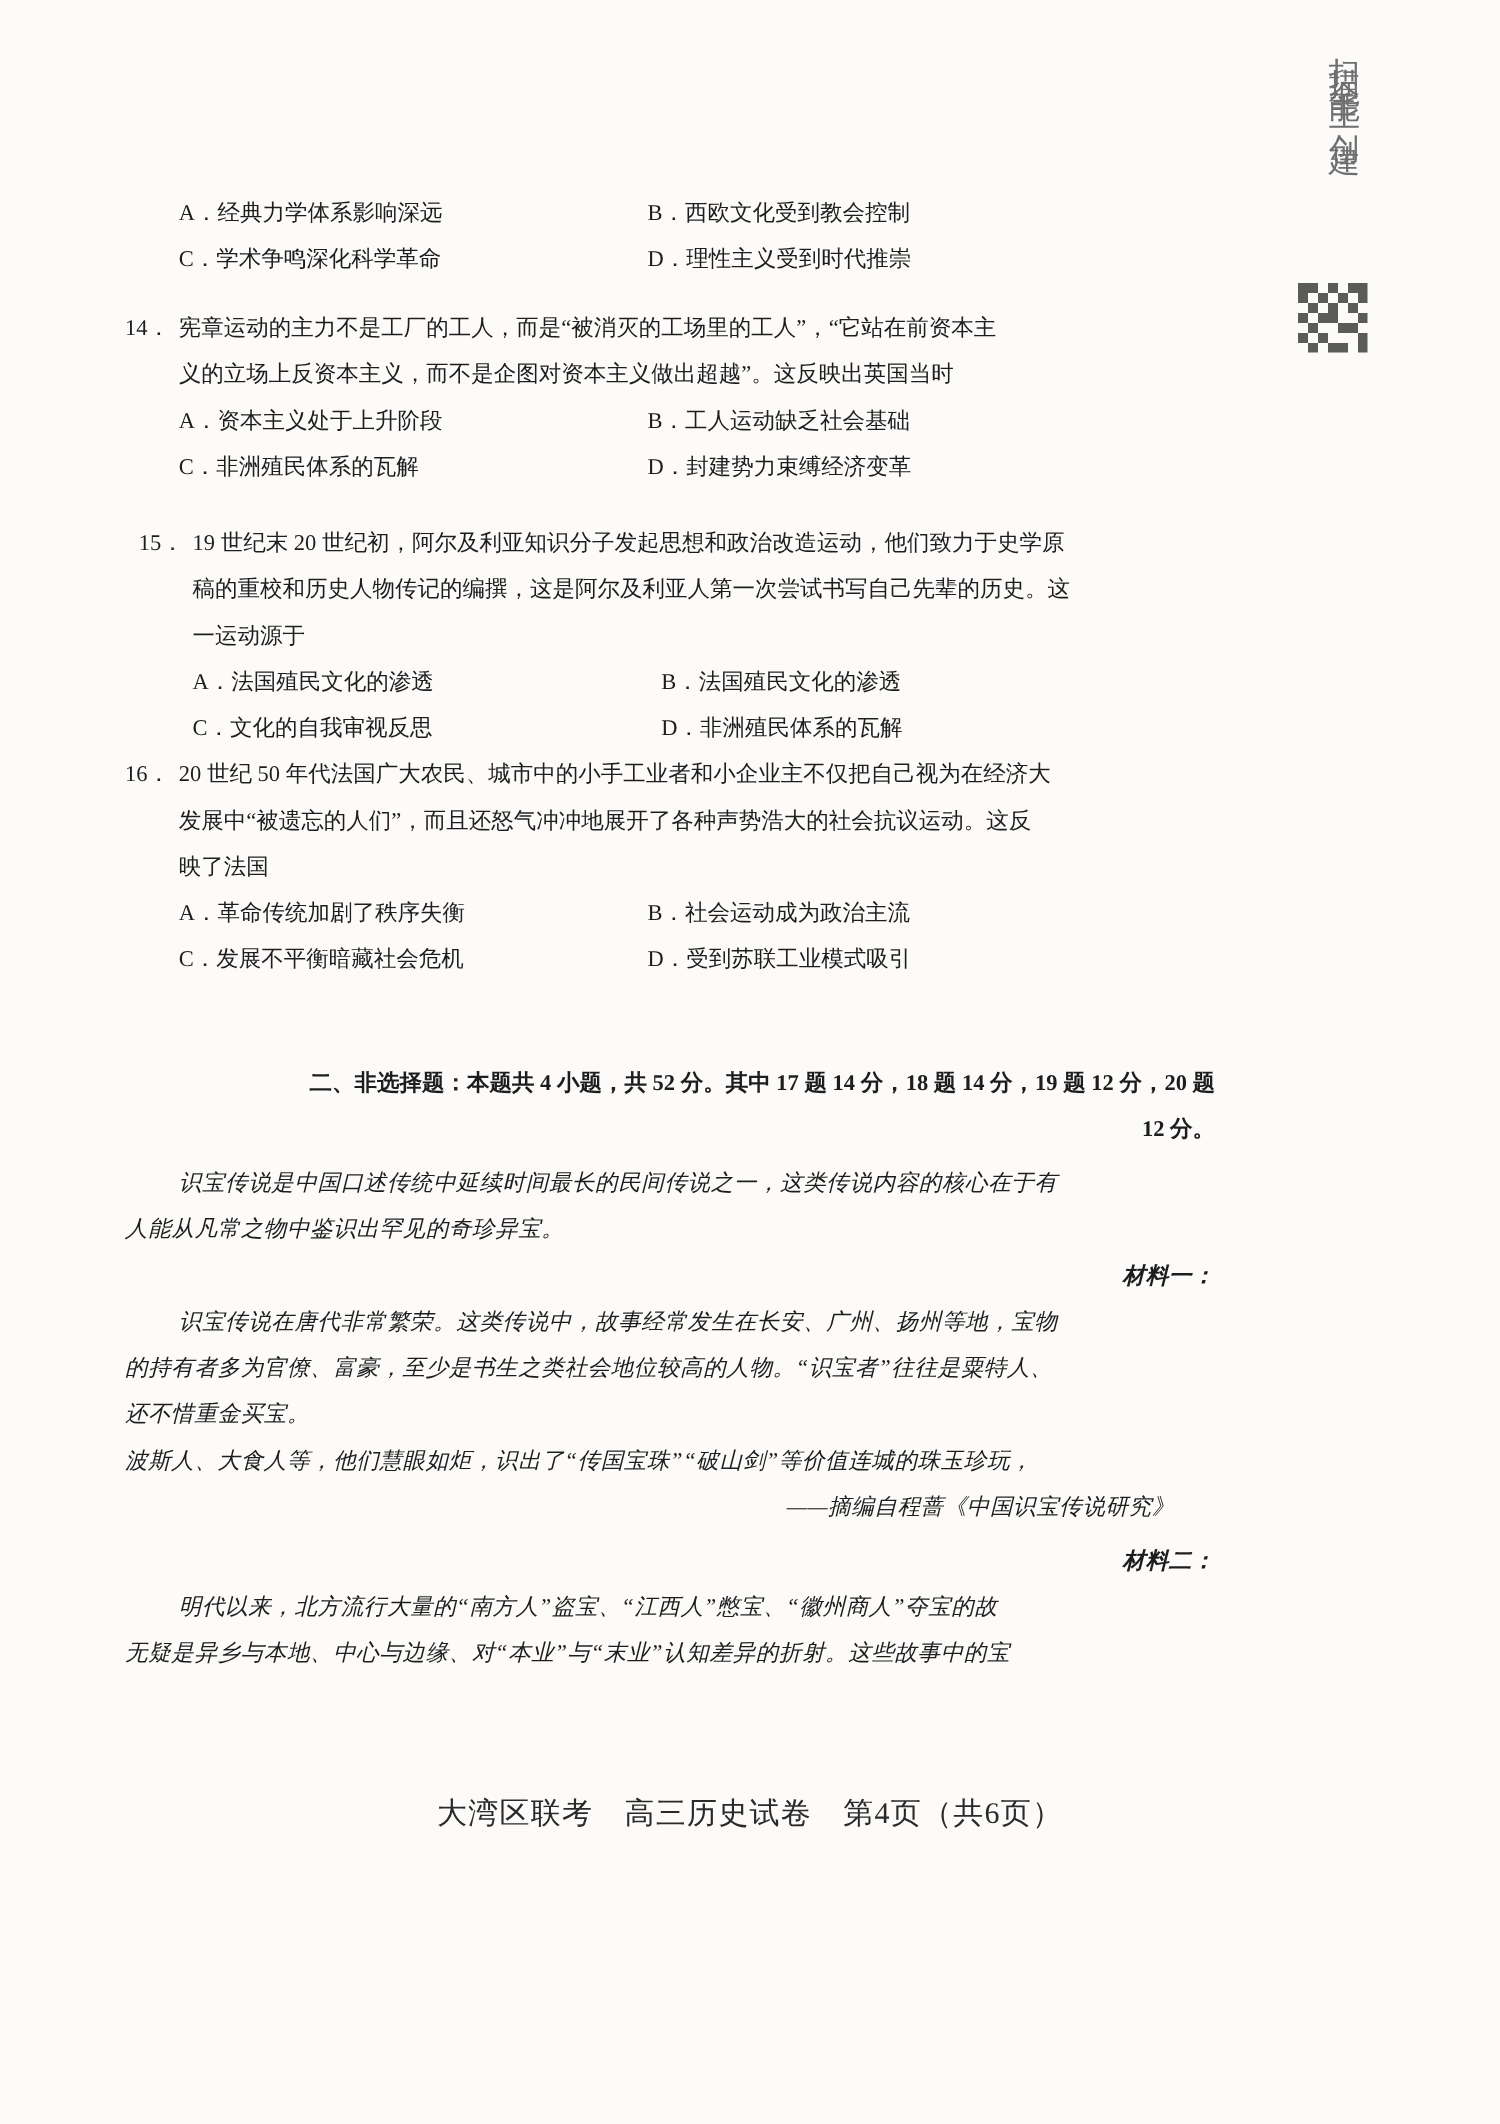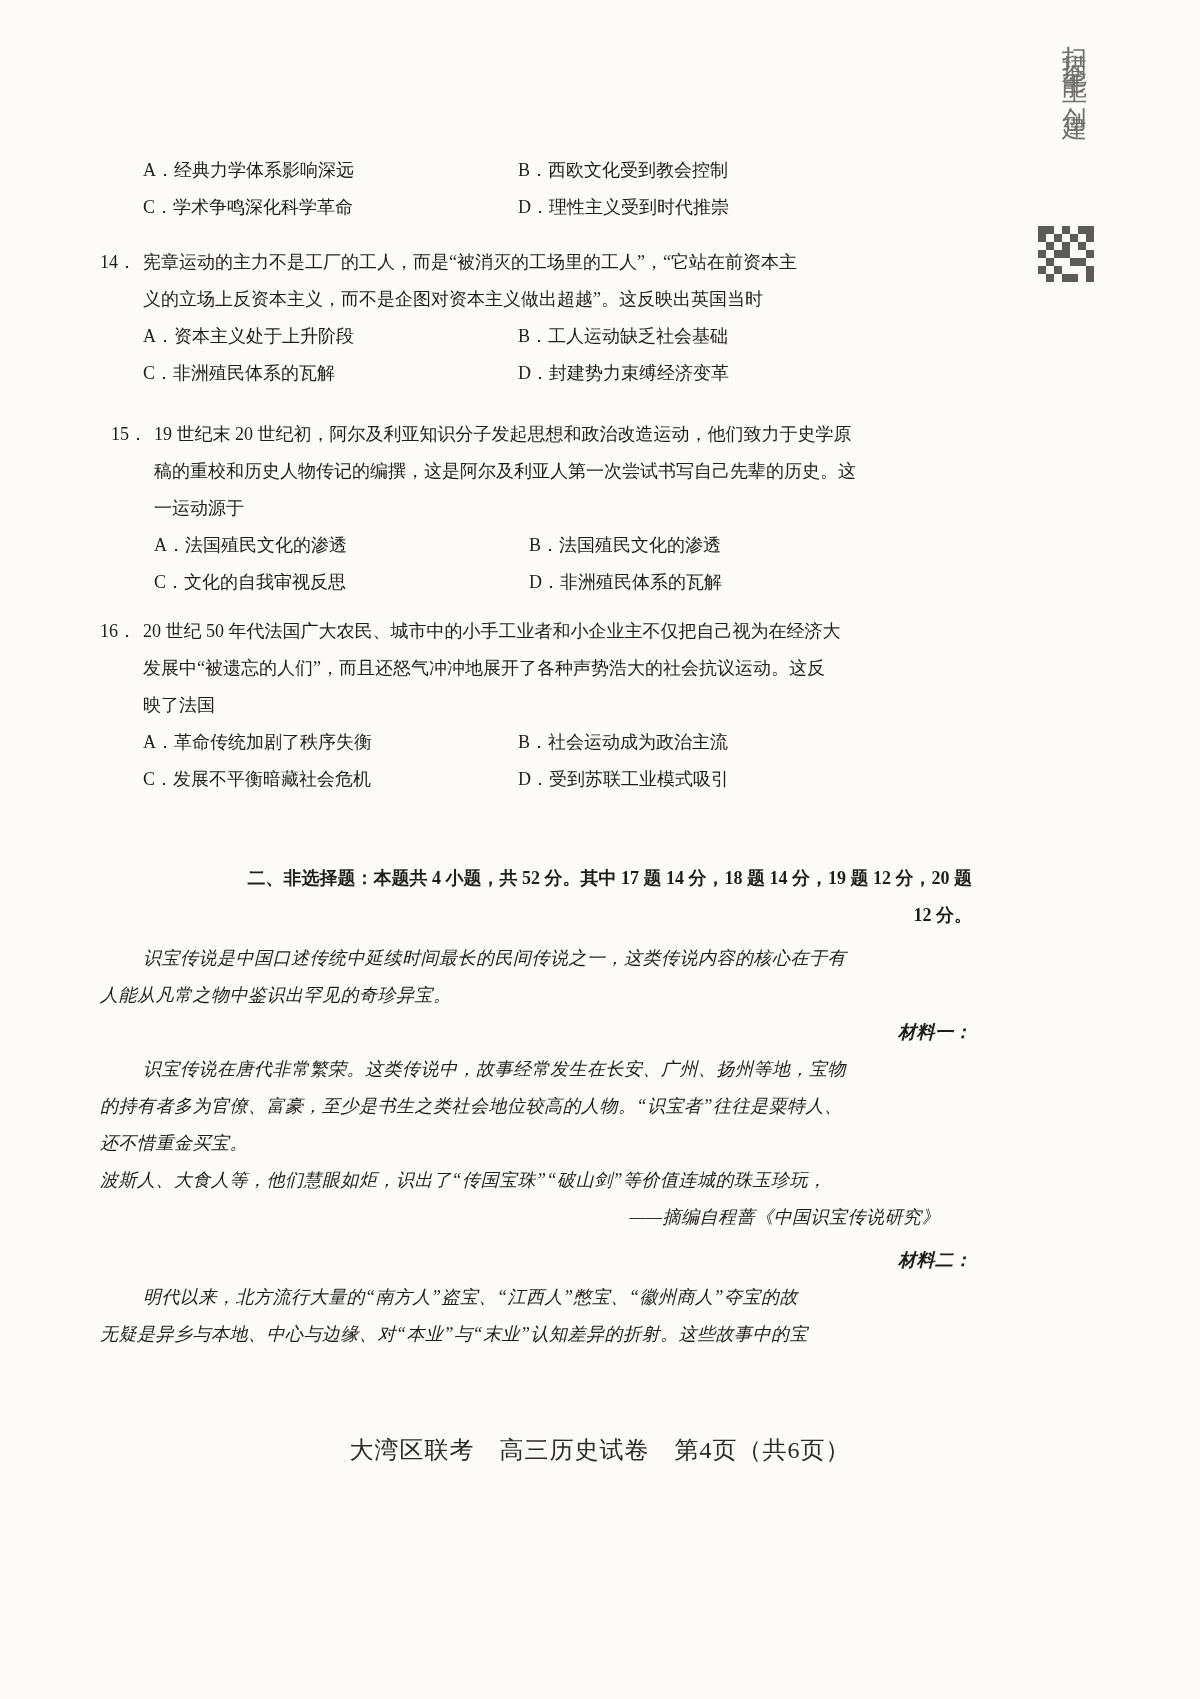--- a/index.html
+++ b/index.html
@@ -26,21 +26,21 @@
   .cont { padding-left: 43px; }
   .qnum { display: inline-block; min-width: 43px; }
   .opt-row { display: flex; padding-left: 43px; white-space: nowrap; }
   .opt-a { width: 375px; flex: none; display: inline-block; }
   .opt-b { display: inline-block; }
   .bold { font-weight: 700; text-align: right; }
   .kai { font-style: italic; letter-spacing: 0.5px; }
   .source { text-align: right; padding-right: 32px; }
   .mt18 { margin-top: 18px; }
   .mt24 { margin-top: 24px; margin-left: 11px; }
-  .mt12 { margin-top: 12px; }
+  .mt12 { margin-top: 0; }
   .mt62 { margin-top: 62px; }
   .mt6  { margin-top: 6px; }
   .footer {
     position: absolute;
     left: 0; right: 0;
     top: 1434px;
     text-align: center;
     font-size: 24px;
     color: #2a2a2a;
     letter-spacing: 1px;

